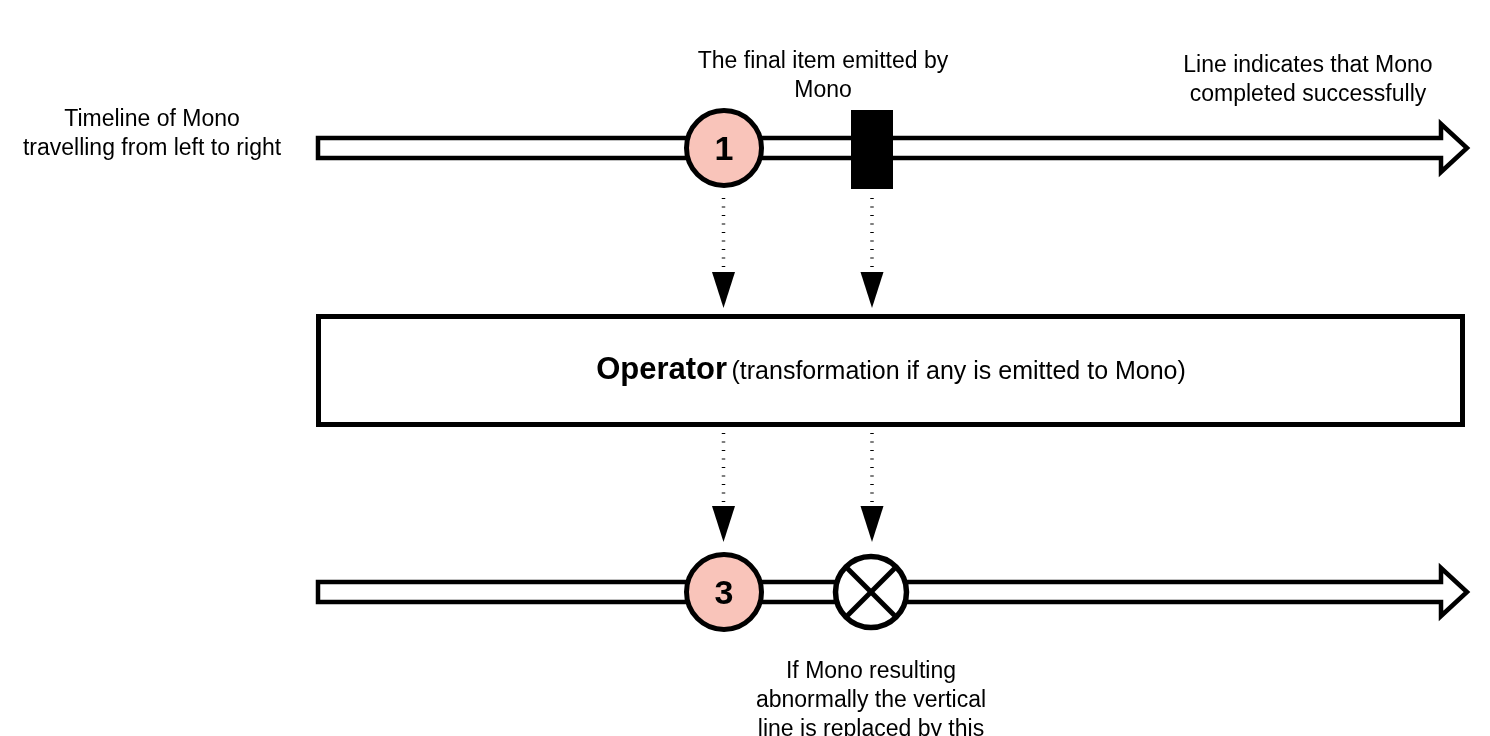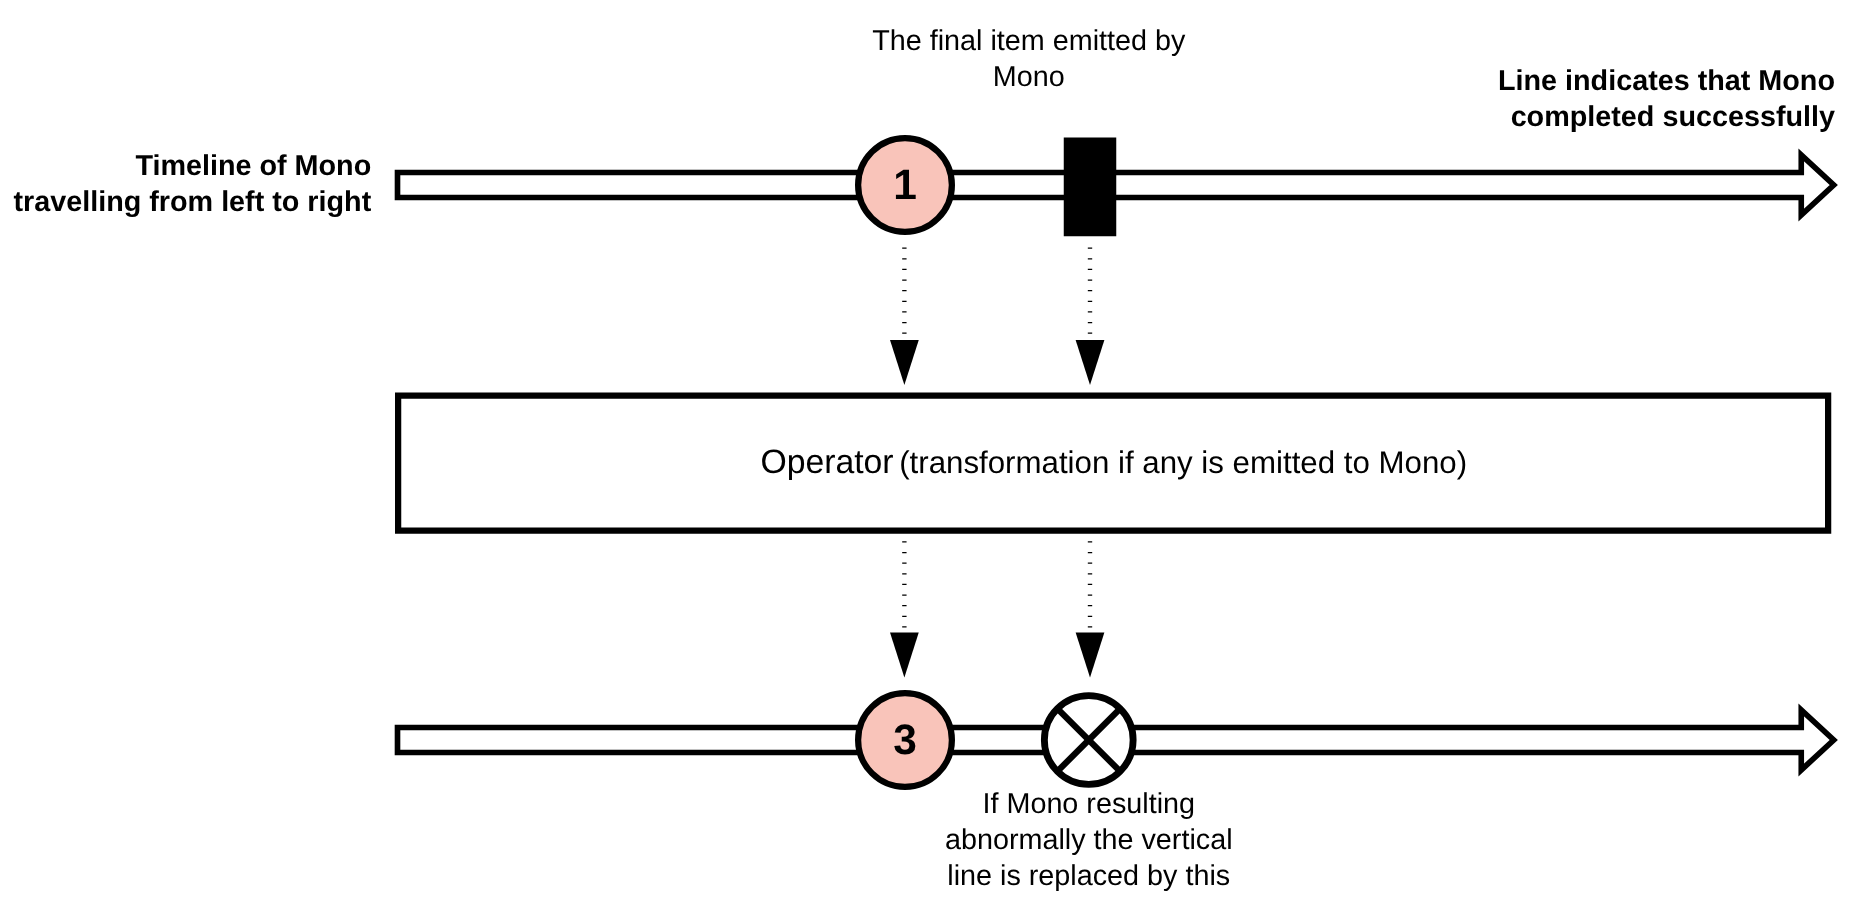--- a/index.html
+++ b/index.html
@@ -23,43 +23,43 @@
     width: 1490px;
     height: 736px;
   }
   .label {
     position: absolute;
     font-size: 23px;
     line-height: 29px;
     white-space: pre-line;
     color: #000000;
   }
-  .label.right { text-align: right; font-weight: bold; }
-  .label.center { text-align: center; }
+  .label.right { text-align: center; }
+  .label.center { text-align: center; margin-top: 28px; }
   .marble-value {
     position: absolute;
     width: 76px;
     text-align: center;
     font-size: 34px;
     font-weight: bold;
     line-height: 44px;
     color: #000000;
   }
   .operator-label {
     position: absolute;
     left: 318px;
     top: 350px;
     width: 1146px;
     text-align: center;
     line-height: 38px;
     white-space: nowrap;
   }
   .operator-title {
-    font-size: 27px;
-    font-weight: normal;
+    font-size: 31px;
+    font-weight: bold;
     margin-top: 41px;
   }
   .operator-subtitle {
     font-size: 25px;
     font-weight: normal;
   }
 </style>
 </head>
 <body>
 
@@ -103,21 +103,21 @@
       <line x1="896" y1="567" x2="846" y2="617" stroke="#000000" stroke-width="5"></line>
     </g>
   </svg>
 
   <div class="label center" style="left:648px; top:18px; width:350px;">The final item emitted by
 Mono</div>
 
   <div class="label right" style="right:22px; top:50px; width:320px;">Line indicates that Mono
 completed successfully</div>
 
-  <div class="label right" style="right:1193px; top:118px; width:290px;">Timeline of Mono
+  <div class="label right" style="right:1193px; top:104px; width:290px;">Timeline of Mono
 travelling from left to right</div>
 
   <div class="operator-label">
     <span class="operator-title">Operator</span>
     <span class="operator-subtitle">(transformation if any is emitted to Mono)</span>
   </div>
 
 
   <div class="label center" style="left:720px; top:628px; width:302px;">If Mono resulting
 abnormally the vertical

